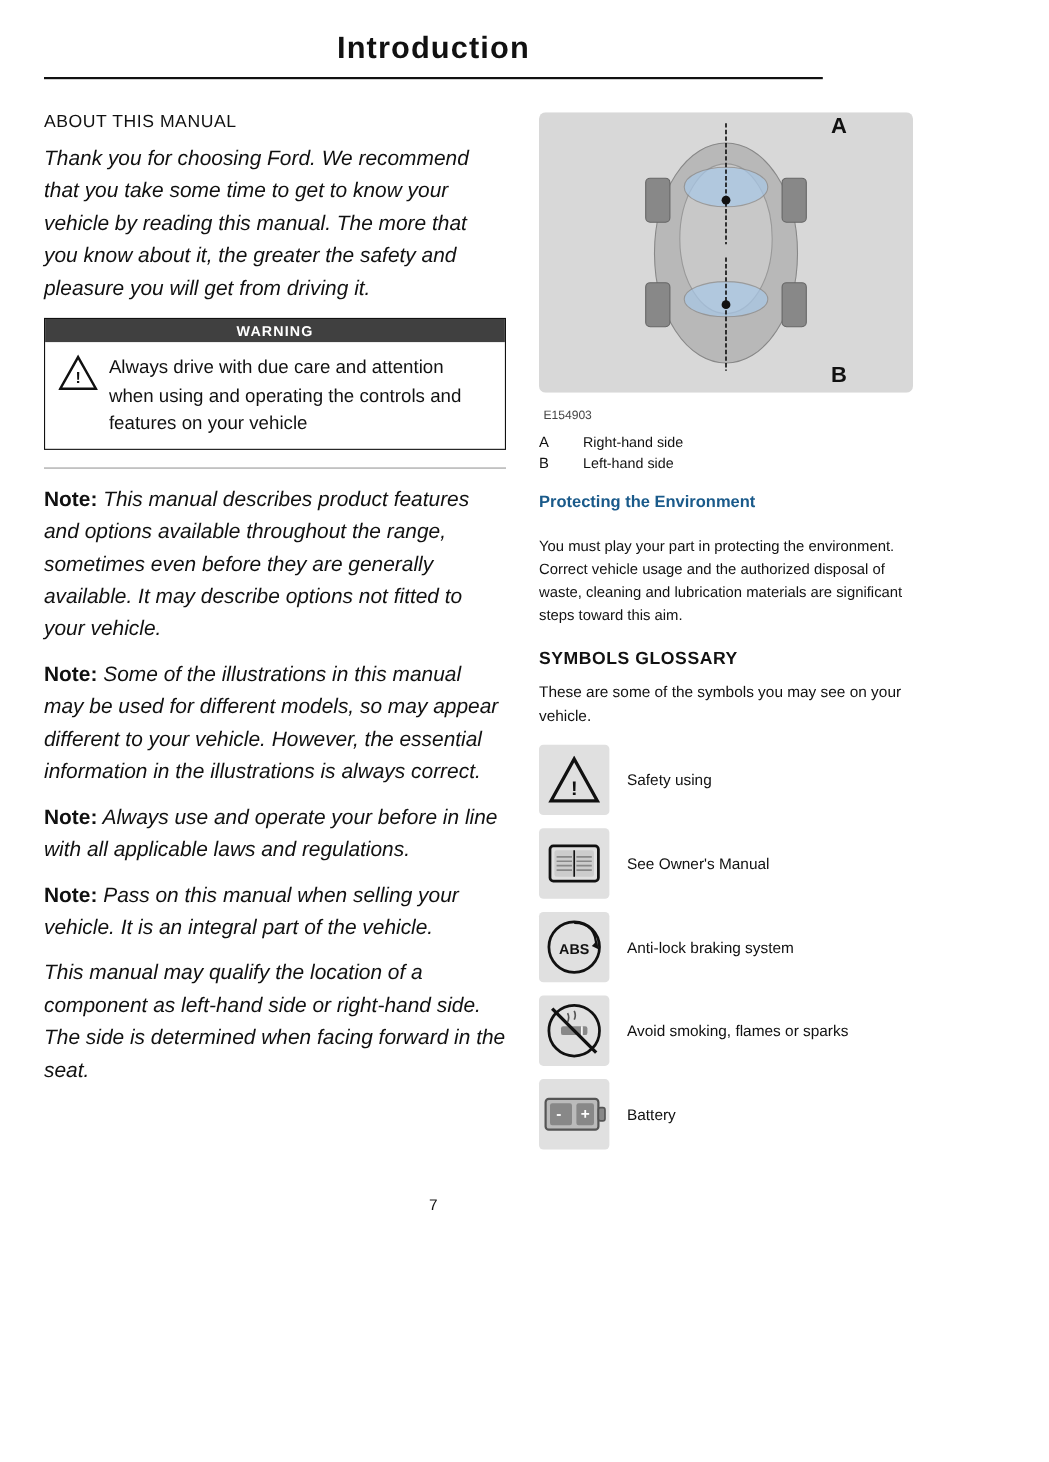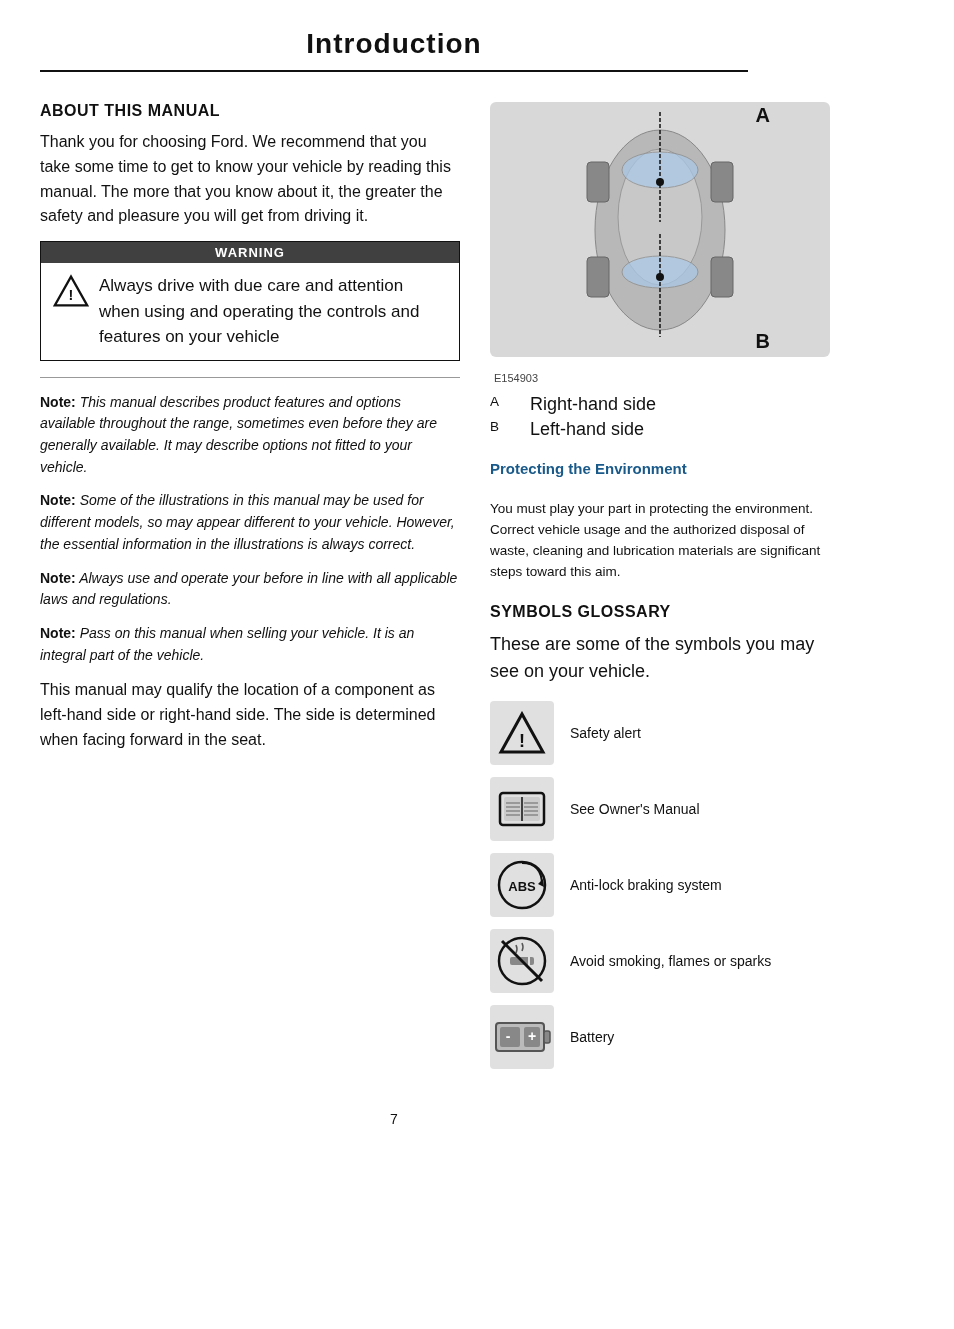--- a/index.html
+++ b/index.html
@@ -36,29 +36,30 @@
     }
     .left-col {
       flex: 0 0 420px;
       max-width: 420px;
     }
     .right-col {
       flex: 1;
     }
     .section-title {
       font-size: 16px;
-      font-weight: bold;
+      font-weight: normal;
       text-transform: uppercase;
       margin-bottom: 10px;
       letter-spacing: 0.5px;
     }
     .body-text {
-      font-size: 16px;
+      font-size: 19px;
       line-height: 1.55;
       margin-bottom: 12px;
+      font-style: italic;
     }
     .warning-box {
       border: 1px solid #111;
       margin-bottom: 16px;
     }
     .warning-box-title {
       background: #404040;
       color: #fff;
       text-align: center;
       font-weight: bold;
@@ -80,21 +81,21 @@
     .warning-text {
       font-size: 17px;
       line-height: 1.5;
     }
     .divider {
       border: none;
       border-top: 1px solid #999;
       margin: 14px 0;
     }
     .note-para {
-      font-size: 14px;
+      font-size: 19px;
       line-height: 1.55;
       margin-bottom: 12px;
     }
     .note-label {
       font-weight: bold;
     }
     .note-italic {
       font-style: italic;
     }
     
@@ -117,42 +118,42 @@
       display: flex;
       gap: 20px;
       font-size: 13.5px;
       margin-bottom: 4px;
     }
     .legend-letter {
       font-weight: normal;
       min-width: 20px;
     }
     .legend-desc {
-      font-size: 18px;
+      font-size: 13px;
     }
     .subsection-title {
       font-size: 15px;
       font-weight: bold;
       color: #1a5a8a;
       margin-bottom: 22px;
     }
     .env-text {
       font-size: 13.5px;
       line-height: 1.55;
       margin-bottom: 20px;
     }
     .symbols-section-title {
       font-size: 16px;
       font-weight: bold;
       text-transform: uppercase;
       margin-bottom: 10px;
       letter-spacing: 0.5px;
     }
     .symbols-intro {
-      font-size: 18px;
+      font-size: 14px;
       line-height: 1.5;
       margin-bottom: 16px;
     }
     .symbol-row {
       display: flex;
       align-items: center;
       gap: 16px;
       margin-bottom: 12px;
     }
     .symbol-label {
@@ -282,21 +283,21 @@
       <div class="symbols-section-title">SYMBOLS GLOSSARY</div>
       <p class="symbols-intro">These are some of the symbols you may see on your vehicle.</p>
 
       <div class="symbol-row">
         <div class="tri-icon">
           <svg width="48" height="44" viewBox="0 0 48 44">
             <polygon points="24,3 45,41 3,41" fill="none" stroke="#111" stroke-width="3"></polygon>
             <text x="24" y="36" text-anchor="middle" font-size="18" font-weight="bold" fill="#111">!</text>
           </svg>
         </div>
-        <span class="symbol-label">Safety alert</span>
+        <span class="symbol-label">Safety using</span>
       </div>
 
       <div class="symbol-row">
         <div class="tri-icon">
           <svg width="52" height="44" viewBox="0 0 52 44">
             <rect x="4" y="6" width="44" height="32" rx="3" fill="none" stroke="#111" stroke-width="2.5"></rect>
             <rect x="8" y="10" width="36" height="24" rx="2" fill="#ccc"></rect>
 
             <line x1="10" y1="16" x2="24" y2="16" stroke="#888" stroke-width="1.5"></line>
             <line x1="10" y1="20" x2="24" y2="20" stroke="#888" stroke-width="1.5"></line>

